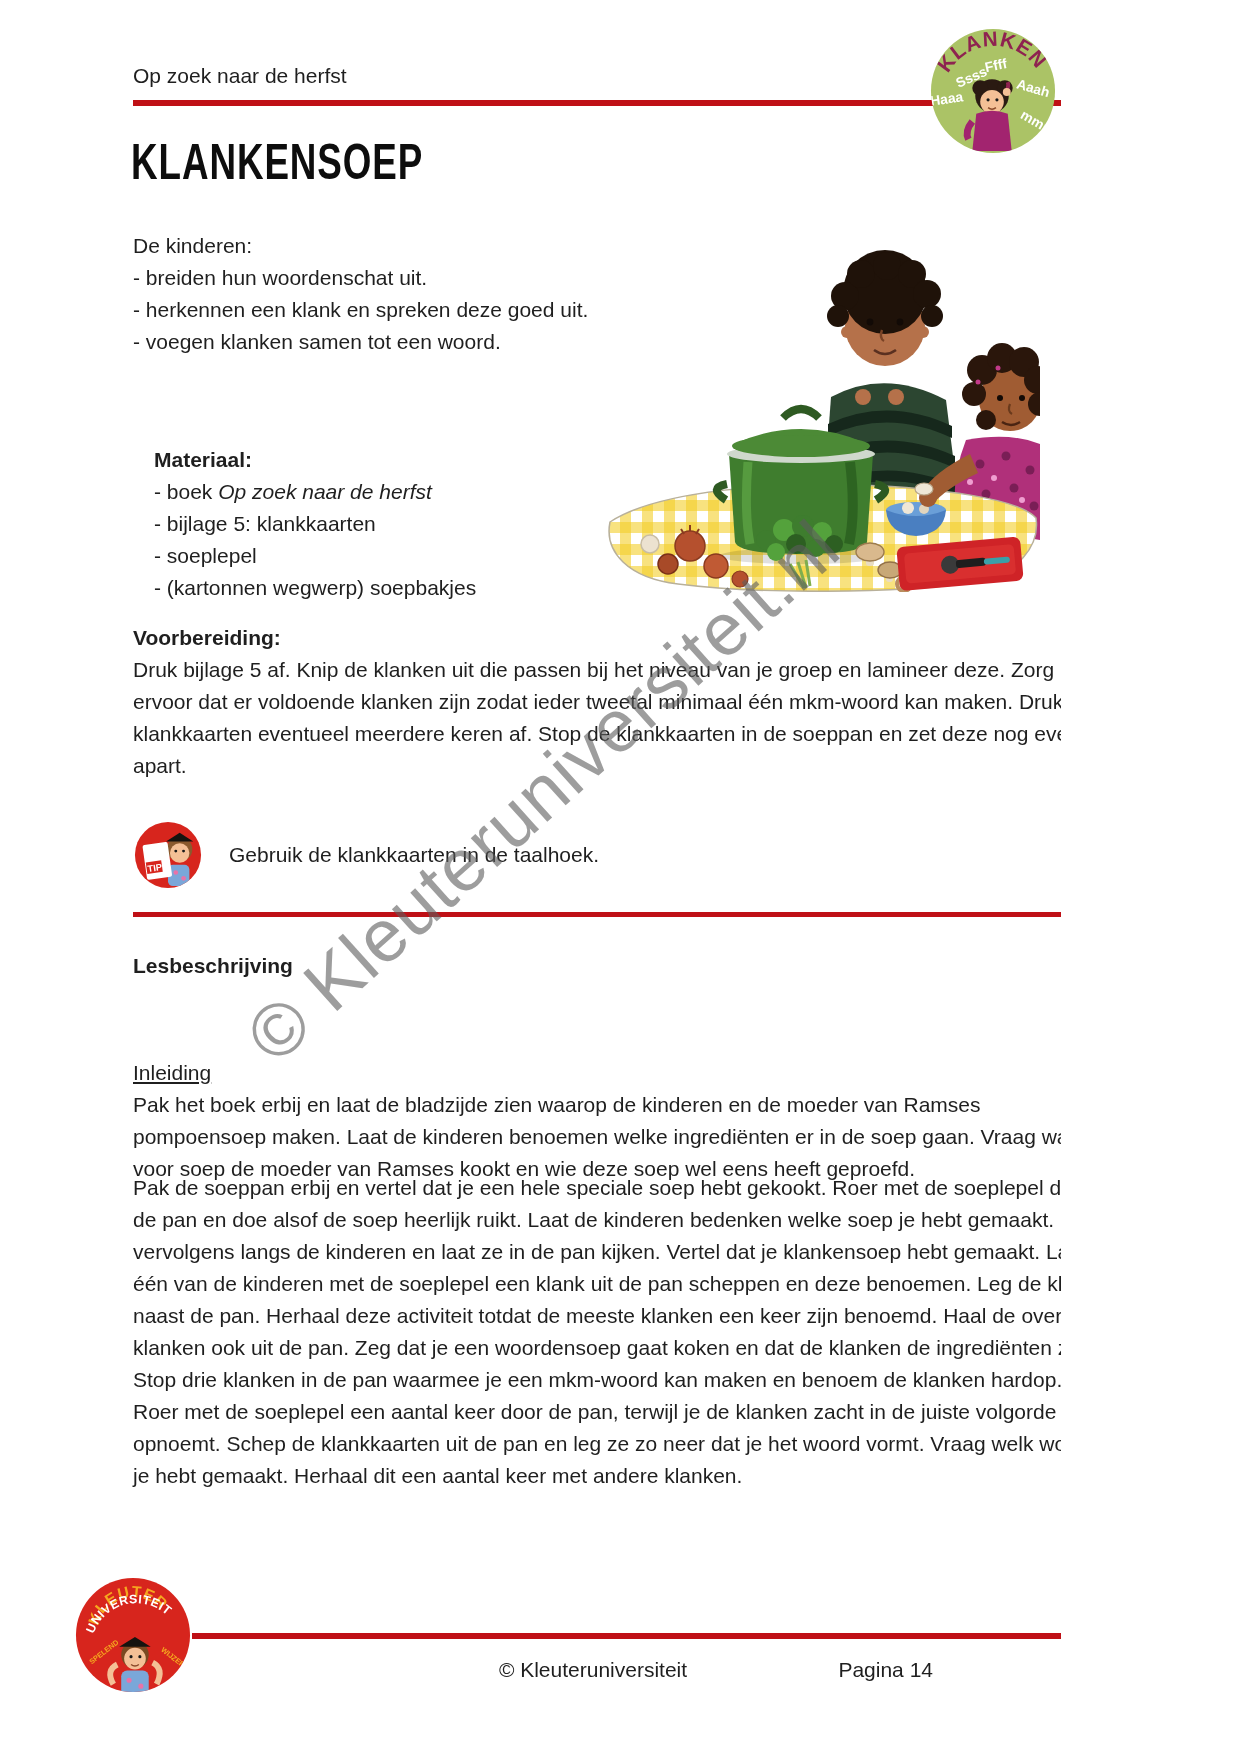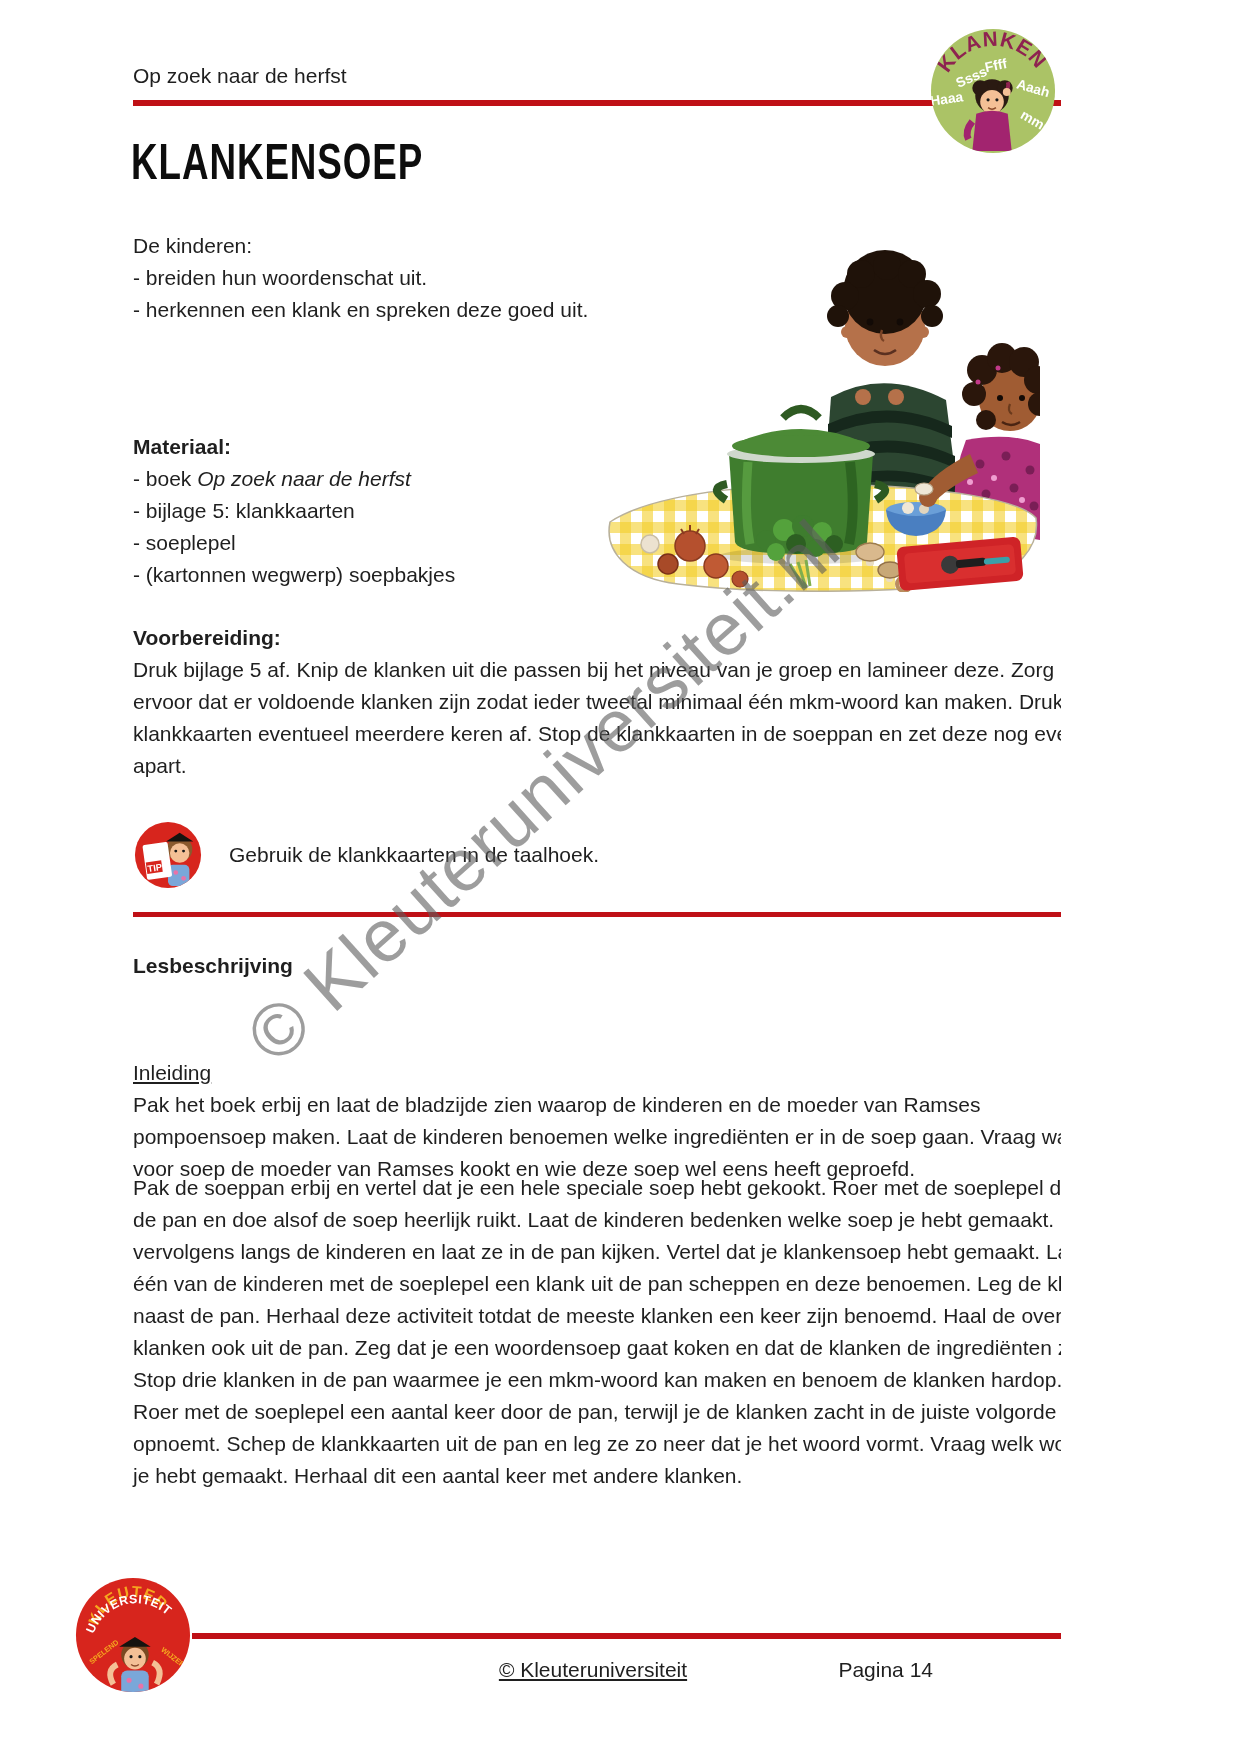--- a/index.html
+++ b/index.html
@@ -16,36 +16,36 @@
     position:absolute; left:131px; top:134px; margin:0;
     font-size:40px; font-weight:900; letter-spacing:1px; color:#0d0d0d;
     transform:scale(0.92,1.24); transform-origin:0 0;
   }
   .illustration { position:absolute; left:598px; top:192px; width:442px; height:400px; }
   .sec { position:absolute; left:133px; width:980px; font-size:21px; line-height:32px; }
   .sec p { margin:0; }
   .h  { font-weight:bold; }
   .uh { text-decoration:underline; }
   .sec-doelen        { top:230px; }
-  .sec-materiaal     { top:431px; }
+  .sec-materiaal     { top:444px;margin-left:21px; }
   .sec-voorbereiding { top:622px; }
   .sec-lesb          { top:950px; }
   .sec-inleiding     { top:1057px; }
   .sec-kern          { top:1172px; }
   .tip-row { position:absolute; left:133px; top:820px; display:flex; align-items:center; gap:26px; font-size:21px; }
   .tip-icon { width:70px; height:70px; flex:none; }
   .divider { position:absolute; left:133px; top:912px; width:977px; height:5px; background:#bf1016; }
   .watermark {
     position:absolute; left:230px; top:1016px; font-size:74px; letter-spacing:1px;
     color:#5d5d5d; opacity:0.6; white-space:nowrap; z-index:9;
     transform:rotate(-42deg); transform-origin:0 0; pointer-events:none;
   }
   .footer-line { position:absolute; left:192px; top:1633px; width:918px; height:6px; background:#bf1016; }
   .logo { position:absolute; left:74px; top:1576px; width:118px; height:118px; z-index:4; }
-  .footer-copy { position:absolute; left:133px; top:1658px; width:920px; text-align:center; font-size:21px;text-decoration:underline; }
+  .footer-copy { position:absolute; left:133px; top:1658px; width:920px; text-align:center; font-size:21px; }
   .footer-page { position:absolute; right:128px; top:1658px; font-size:21px; }
 </style>
 </head>
 <body>
 
 <div class="page">
 
   <div class="header-title">Op zoek naar de herfst</div>
   <div class="header-line"></div>
 
@@ -243,20 +243,21 @@
 
     <path d="M 372 262 Q 336 280 324 300 L 334 313 Q 348 296 380 281 Z" fill="#a05c33"></path>
     <circle cx="330" cy="306" r="9" fill="#a05c33"></circle>
     <ellipse cx="326" cy="297" rx="9" ry="6" fill="#efe7d6" stroke="#b8a588" stroke-width="1.2"></ellipse>
   </svg>
 
   <section class="sec sec-doelen">
     <p>De kinderen:</p>
     <p>- breiden hun woordenschat uit.</p>
     <p>- herkennen een klank en spreken deze goed uit.</p>
+    <p>- voegen klanken samen tot een woord.</p>
   </section>
 
   <section class="sec sec-materiaal">
     <p class="h">Materiaal:</p>
     <p><span>- boek </span><em>Op zoek naar de herfst</em></p>
     <p>- bijlage 5: klankkaarten</p>
     <p>- soeplepel</p>
     <p>- (kartonnen wegwerp) soepbakjes</p>
   </section>
 

